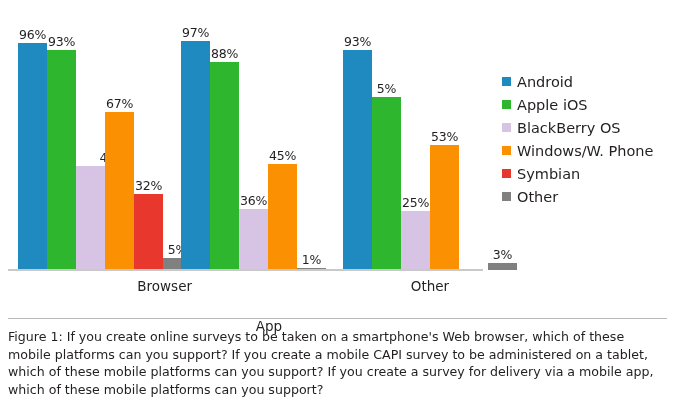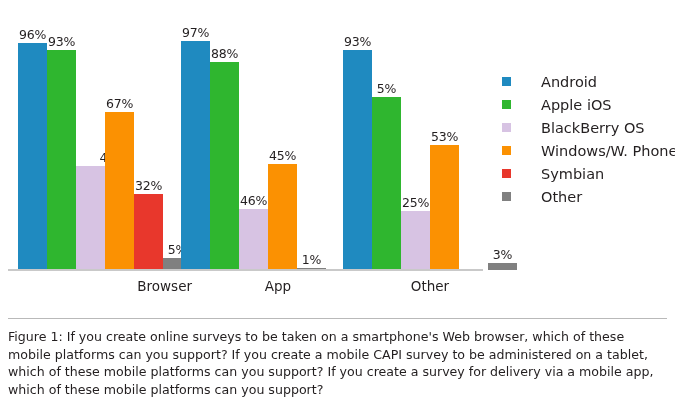--- a/index.html
+++ b/index.html
@@ -93,21 +93,20 @@
     width:9px;height:9px;
     flex:0 0 9px;
     margin-right:6px;
     margin-top:-1px;
   }
   .legend-text{
     font-size:14.5px;
     line-height:16px;
     white-space:nowrap;
     color:#231f20;
-    margin-left:24px;
   }
 
   
   #caption-rule{
     position:absolute;
     left:8px; top:318px;
     width:659px; height:1px;
     background:#b9b9b9;
   }
   #caption{
@@ -159,21 +158,21 @@
             <div class="bar-slot">
               <div class="bar" title="Android App 97%" style="height: 229px; background: rgb(31, 138, 192);"></div>
               <span class="bar-label" style="bottom: 231px;">97%</span>
             </div>
             <div class="bar-slot">
               <div class="bar" title="Apple iOS App 88%" style="height: 208px; background: rgb(47, 182, 47);"></div>
               <span class="bar-label" style="bottom: 210px;">88%</span>
             </div>
             <div class="bar-slot">
               <div class="bar" title="BlackBerry OS App 26%" style="height: 61px; background: rgb(215, 195, 227);"></div>
-              <span class="bar-label" style="bottom: 63px;">46%</span>
+              <span class="bar-label" style="bottom: 63px;">36%</span>
             </div>
             <div class="bar-slot">
               <div class="bar" title="Windows/W. Phone App 45%" style="height: 106px; background: rgb(251, 145, 2);"></div>
               <span class="bar-label" style="bottom: 108px;">45%</span>
             </div>
             <div class="bar-slot">
               <div class="bar" title="Other App 1%" style="height: 2px; background: rgb(128, 128, 128);"></div>
               <span class="bar-label" style="bottom: 4px;">1%</span>
             </div>
           </div>
@@ -201,21 +200,21 @@
             </div>
             <div class="bar-slot">
               <div class="bar" title="Other Tablet 3%" style="height: 7px; background: rgb(128, 128, 128);"></div>
               <span class="bar-label" style="bottom: 9px;">3%</span>
             </div>
           </div>
         </div>
       </div>
     <div id="baseline"></div>
   <div class="cat-label" style="left: 18px; width: 174px; text-align: right;">Browser</div>
-      <div class="cat-label" style="left: 191px; width: 174px;">App</div>
+      <div class="cat-label" style="left: 182px; width: 174px; margin-top: 40px;">App</div>
       <div class="cat-label" style="left: 343px; width: 174px;">Other</div>
     </div>
 
   <div id="legend">
       <div class="legend-row">
         <span class="legend-swatch" style="background: rgb(31, 138, 192);"></span>
         <span class="legend-text">Android</span>
       </div>
       <div class="legend-row">
         <span class="legend-swatch" style="background: rgb(47, 182, 47);"></span>

